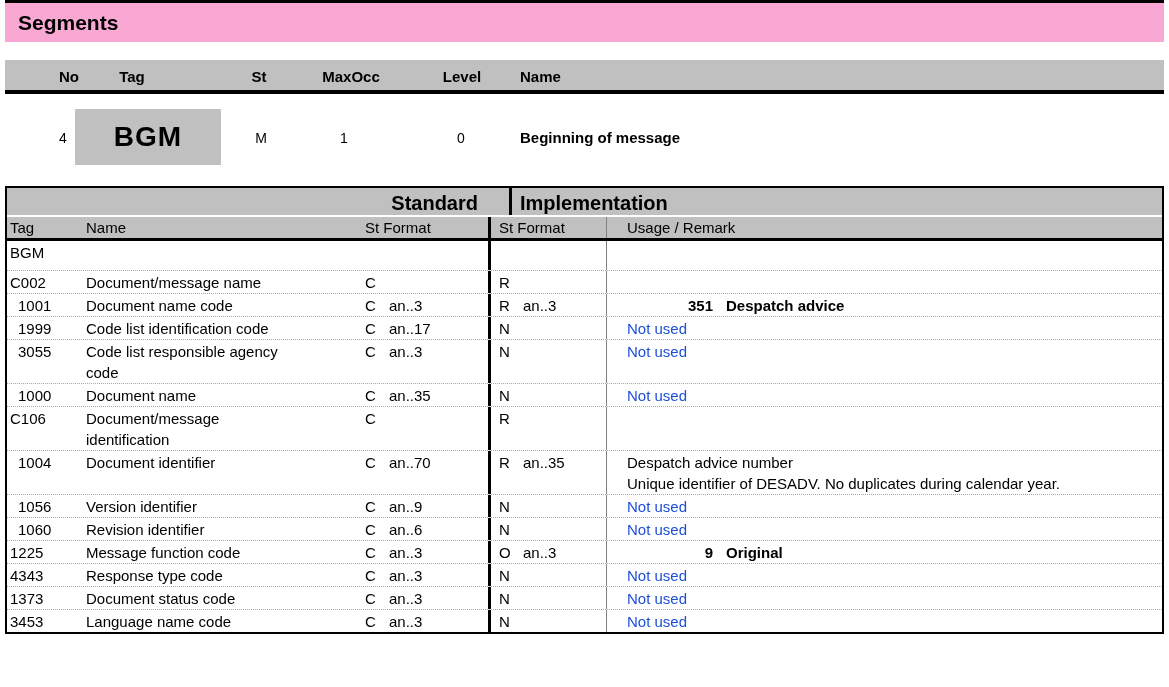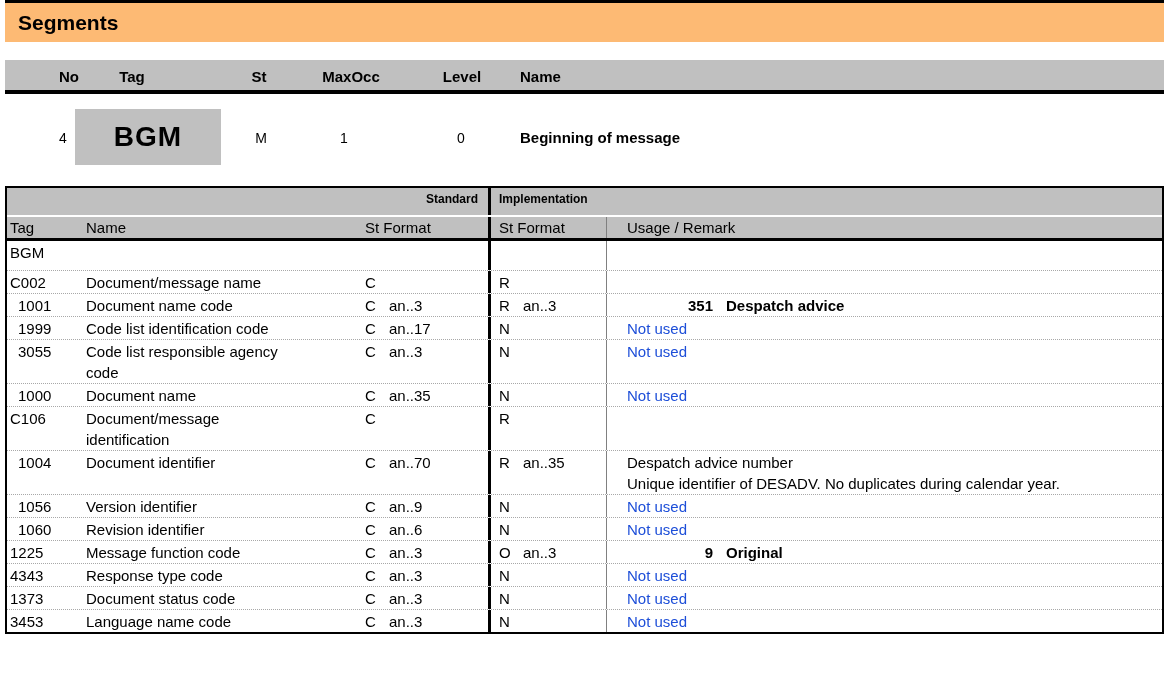--- a/index.html
+++ b/index.html
@@ -7,21 +7,21 @@
   body {
     width: 1169px; height: 687px;
     font-family: "Liberation Sans", "DejaVu Sans", sans-serif;
     color: #000; overflow: hidden;
   }
   .page { padding: 0 5px; }
 
   
   .segments-bar {
     border-top: 3px solid #000;
-    background: #fdba74;
+    background: #f9a8d4;
     height: 42px;
     display: flex; align-items: center;
     padding-left: 13px;
     font-weight: bold; font-size: 21px;
   }
 
   
   .seg-cols {
     position: relative;
     margin-top: 18px;
@@ -53,21 +53,21 @@
     font-weight: bold; font-size: 15px;
   }
 
   
   .dtable { margin-top: 21px; border: 2px solid #000; }
   .grp-row {
     display: grid; grid-template-columns: 481px 1fr;
     background: #c0c0c0;
     height: 29px;
     border-bottom: 2px solid #fff;
-    font-weight: bold; font-size: 12px;
+    font-weight: bold; font-size: 20px; gap: 21px;
   }
   .grp-row .g-std { text-align: right; padding: 4px 10px 0 0; }
   .grp-row .g-impl { border-left: 3px solid #000; padding: 4px 0 0 8px; }
 
   .col-row {
     display: grid; grid-template-columns: 78px 278px 125px 118px 1fr;
     background: #c0c0c0;
     height: 24px;
     border-bottom: 3px solid #000;
     font-size: 15px;

